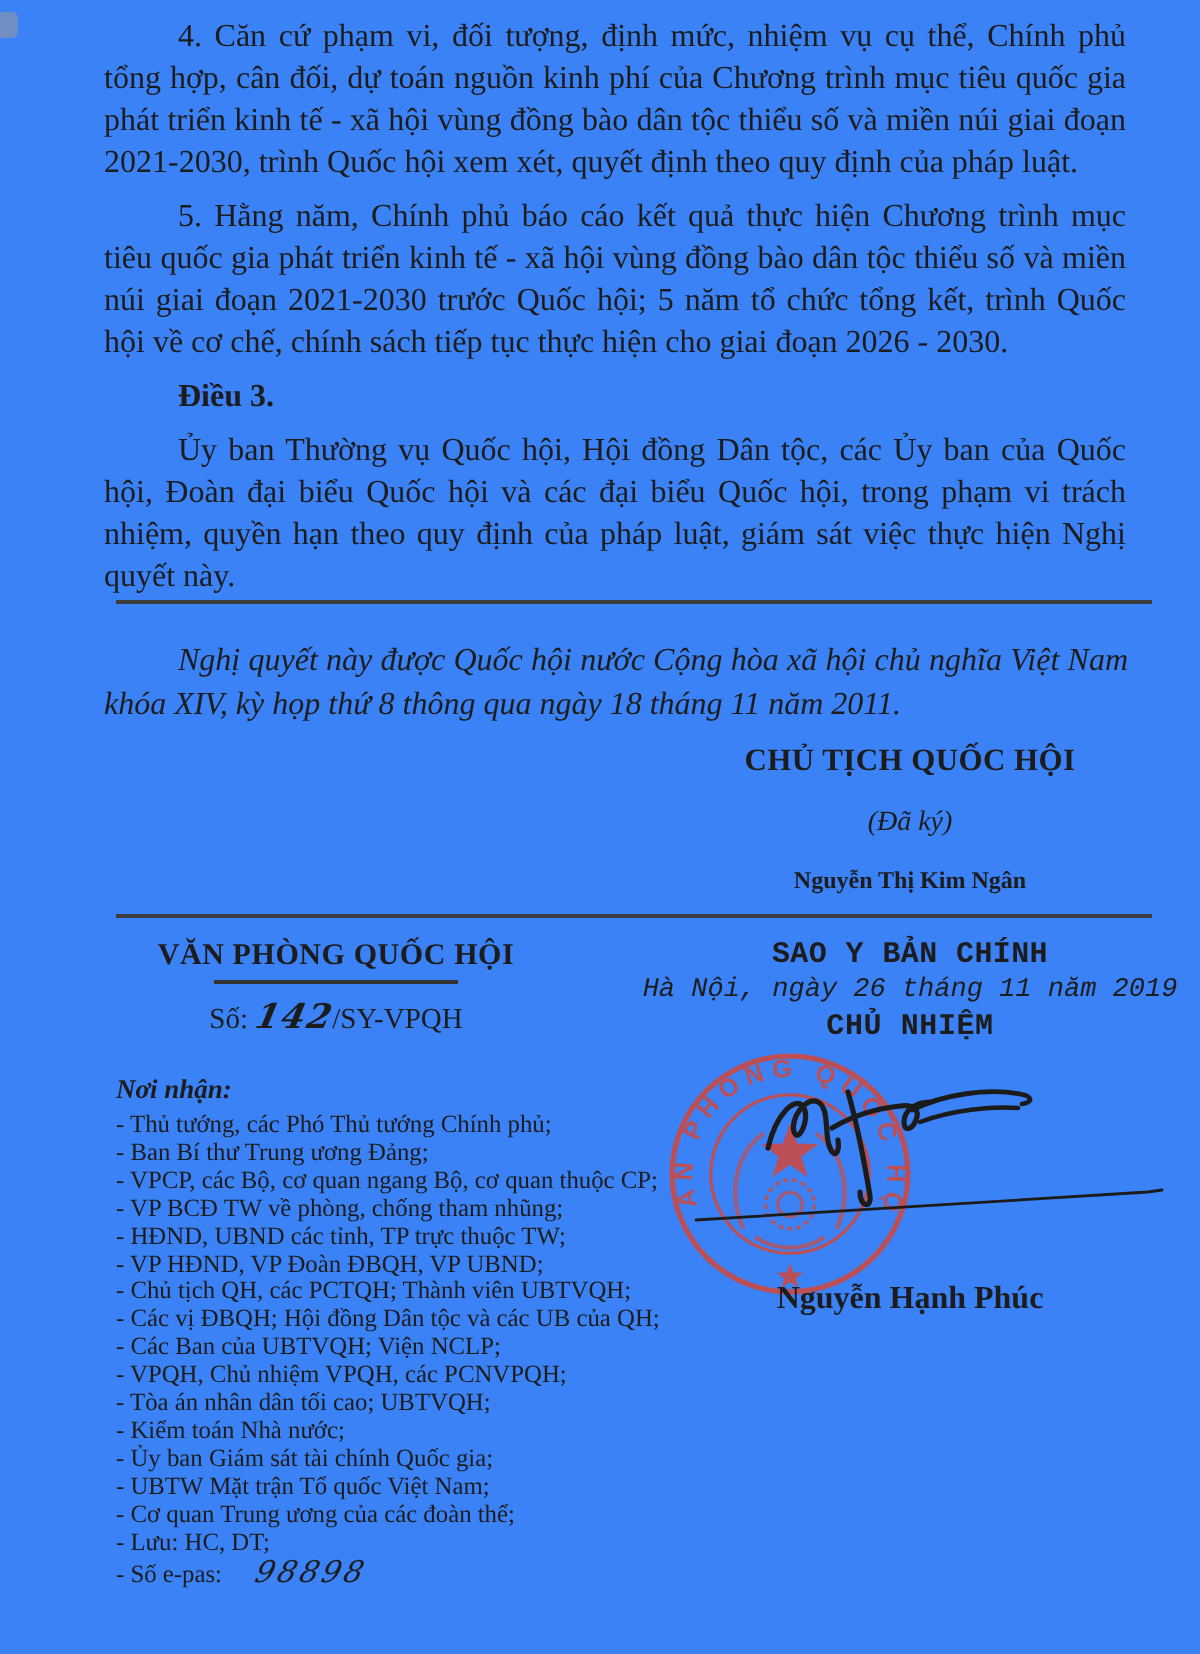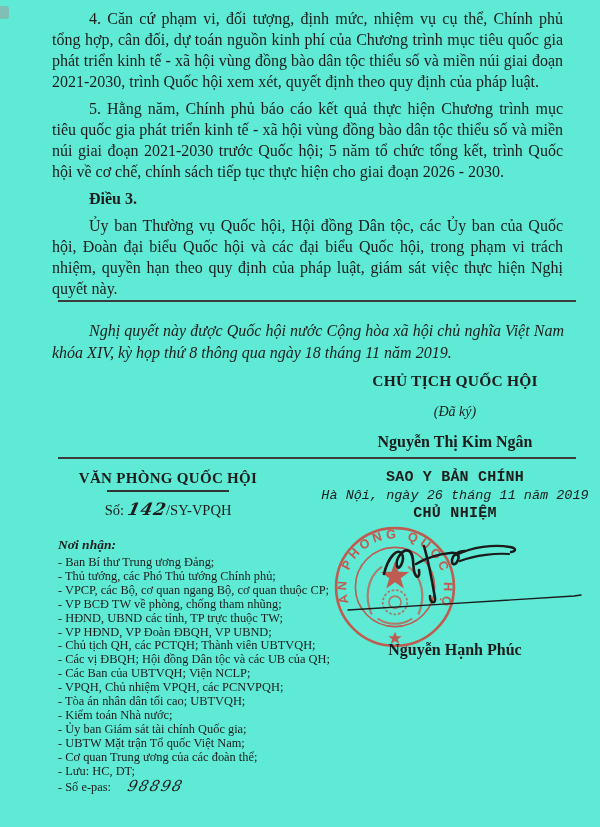--- a/index.html
+++ b/index.html
@@ -1,34 +1,34 @@
 <!DOCTYPE html>
 <html><head>
 <meta charset="utf-8">
 <style>
   html,body{margin:0;padding:0;background:#e8e8e8;}
   .page{
     position:relative;width:600px;height:827px;margin:0 auto;
-    background:#5eead4;overflow:hidden;
+    background:#3b82f6;overflow:hidden;
     font-family:"Liberation Serif","DejaVu Serif",serif;
     color:#1c1c1c;
   }
   .corner-mark{position:absolute;left:0;top:6px;width:9px;height:13px;background:#9a9a9a;opacity:.55;border-radius:0 3px 3px 0;}
   .main-text{position:absolute;left:52px;top:8px;width:511px;font-size:16px;line-height:21px;text-align:justify;}
   .main-text p{margin:0 0 6px 0;text-indent:37px;}
   .article-heading{font-weight:bold;text-indent:37px;margin:0 0 6px 0;}
   .rule{position:absolute;left:58px;width:518px;height:2px;background:#3c3c3c;}
   .rule1{top:300px;}
   .rule2{top:457px;}
   .ratification{position:absolute;left:52px;top:320px;width:512px;font-size:16px;line-height:22px;font-style:italic;text-align:justify;}
   .ratification p{margin:0;text-indent:37px;}
   .chairman{position:absolute;left:320px;top:372px;width:270px;text-align:center;}
   .chairman .title{font-weight:bold;font-size:15.5px;letter-spacing:.2px;}
   .chairman .signed{font-style:italic;font-size:14px;margin-top:14px;}
-  .chairman .name{font-weight:bold;font-size:16px;margin-top:13px;}
+  .chairman .name{font-weight:bold;font-size:12px;margin-top:13px;}
   .office-col{position:absolute;left:48px;top:470px;width:240px;text-align:center;}
   .office-col .office-name{font-weight:bold;font-size:15px;letter-spacing:.3px;}
   .office-col .underline{width:122px;height:1.5px;background:#333;margin:3px auto 7px auto;}
   .office-col .doc-number{font-size:14.5px;}
   .hand{display:inline-block;font-family:"DejaVu Serif",serif;font-style:italic;font-weight:bold;transform:skewX(-12deg);font-size:17px;letter-spacing:1px;}
   .certify-col{position:absolute;left:320px;top:469px;width:270px;text-align:center;font-family:Liberation Mono, monospace;}
   .certify-col .certify-title{font-weight:bold;font-size:15px;letter-spacing:.2px;}
   .certify-col .place-date{font-style:italic;font-size:13.5px;margin-top:2px;}
   .certify-col .signer-title{font-weight:bold;font-size:15px;margin-top:2px;letter-spacing:.3px;}
   .recipients{position:absolute;left:58px;top:537px;width:312px;}
@@ -51,21 +51,21 @@
   <div class="main-text">
     <p>4. Căn cứ phạm vi, đối tượng, định mức, nhiệm vụ cụ thể, Chính phủ tổng hợp, cân đối, dự toán nguồn kinh phí của Chương trình mục tiêu quốc gia phát triển kinh tế - xã hội vùng đồng bào dân tộc thiểu số và miền núi giai đoạn 2021-2030, trình Quốc hội xem xét, quyết định theo quy định của pháp luật.</p>
     <p>5. Hằng năm, Chính phủ báo cáo kết quả thực hiện Chương trình mục tiêu quốc gia phát triển kinh tế - xã hội vùng đồng bào dân tộc thiểu số và miền núi giai đoạn 2021-2030 trước Quốc hội; 5 năm tổ chức tổng kết, trình Quốc hội về cơ chế, chính sách tiếp tục thực hiện cho giai đoạn 2026 - 2030.</p>
     <div class="article-heading">Điều 3.</div>
     <p>Ủy ban Thường vụ Quốc hội, Hội đồng Dân tộc, các Ủy ban của Quốc hội, Đoàn đại biểu Quốc hội và các đại biểu Quốc hội, trong phạm vi trách nhiệm, quyền hạn theo quy định của pháp luật, giám sát việc thực hiện Nghị quyết này.</p>
   </div>
 
   <div class="rule rule1"></div>
 
   <div class="ratification">
-    <p>Nghị quyết này được Quốc hội nước Cộng hòa xã hội chủ nghĩa Việt Nam khóa XIV, kỳ họp thứ 8 thông qua ngày 18 tháng 11 năm 2019.</p>
+    <p>Nghị quyết này được Quốc hội nước Cộng hòa xã hội chủ nghĩa Việt Nam khóa XIV, kỳ họp thứ 8 thông qua ngày 18 tháng 11 năm 2011.</p>
   </div>
 
   <div class="chairman">
     <div class="title">CHỦ TỊCH QUỐC HỘI</div>
     <div class="signed">(Đã ký)</div>
     <div class="name">Nguyễn Thị Kim Ngân</div>
   </div>
 
   <div class="rule rule2"></div>
 
@@ -80,22 +80,22 @@
 
   <div class="certify-col">
     <div class="certify-title">SAO Y BẢN CHÍNH</div>
     <div class="place-date">Hà Nội, ngày 26 tháng 11 năm 2019</div>
     <div class="signer-title">CHỦ NHIỆM</div>
   </div>
 
   <div class="recipients">
     <div class="heading">Nơi nhận:</div>
     <div class="list">
+        <div>- Thủ tướng, các Phó Thủ tướng Chính phủ;</div>
         <div>- Ban Bí thư Trung ương Đảng;</div>
-        <div>- Thủ tướng, các Phó Thủ tướng Chính phủ;</div>
         <div>- VPCP, các Bộ, cơ quan ngang Bộ, cơ quan thuộc CP;</div>
         <div>- VP BCĐ TW về phòng, chống tham nhũng;</div>
         <div>- HĐND, UBND các tỉnh, TP trực thuộc TW;</div>
         <div>- VP HĐND, VP Đoàn ĐBQH, VP UBND;</div>
         <div>- Chủ tịch QH, các PCTQH; Thành viên UBTVQH;</div>
         <div>- Các vị ĐBQH; Hội đồng Dân tộc và các UB của QH;</div>
         <div>- Các Ban của UBTVQH; Viện NCLP;</div>
         <div>- VPQH, Chủ nhiệm VPQH, các PCNVPQH;</div>
         <div>- Tòa án nhân dân tối cao; UBTVQH;</div>
         <div>- Kiểm toán Nhà nước;</div>

